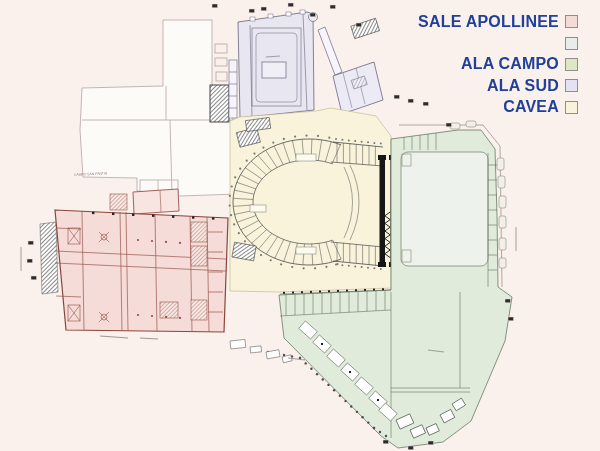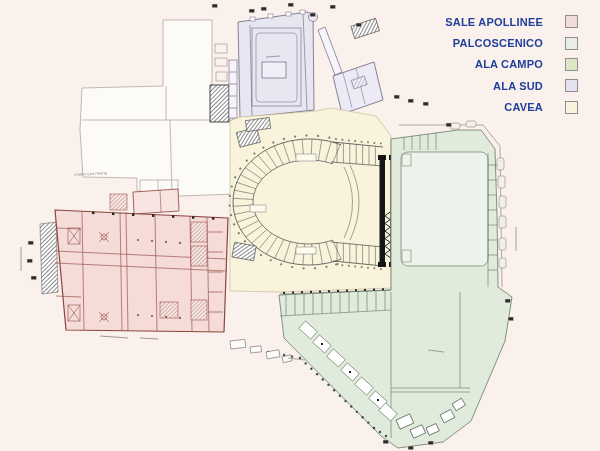--- a/index.html
+++ b/index.html
@@ -11,22 +11,22 @@
   #plan-svg{position:absolute;left:0;top:0;}
   #legend{
     position:absolute;top:11px;right:22px;
     display:flex;flex-direction:column;align-items:flex-end;
   }
   .legend-row{
     display:flex;align-items:center;justify-content:flex-end;
     height:21.4px;
   }
   .legend-label{
-    font-weight:bold;font-size:11px;letter-spacing:0.2px;
-    margin-right:22px;white-space:nowrap;
+    font-weight:bold;font-size:16px;letter-spacing:0.2px;
+    margin-right:6px;white-space:nowrap;
   }
   .legend-swatch{
     width:13px;height:13px;box-sizing:border-box;
     border:1px solid #8f8f8f;
   }
 </style>
 </head>
 <body>
 
 <div id="stage">
@@ -427,21 +427,20 @@
       <line x1="428" y1="350" x2="444" y2="352"></line>
     </g>
   </svg>
 
   <div id="legend">
       <div class="legend-row">
         <span class="legend-label" style="color: rgb(33, 64, 154);">SALE APOLLINEE</span>
         <span class="legend-swatch" style="background: rgb(243, 220, 215);"></span>
       </div>
       <div class="legend-row">
-        <span class="legend-label" style="color: rgb(33, 64, 154);">PALCOSCENICO</span>
         <span class="legend-swatch" style="background: rgb(231, 237, 233);"></span>
       </div>
       <div class="legend-row">
         <span class="legend-label" style="color: rgb(33, 64, 154);">ALA CAMPO</span>
         <span class="legend-swatch" style="background: rgb(221, 231, 198);"></span>
       </div>
       <div class="legend-row">
         <span class="legend-label" style="color: rgb(33, 64, 154);">ALA SUD</span>
         <span class="legend-swatch" style="background: rgb(228, 226, 240);"></span>
       </div>

